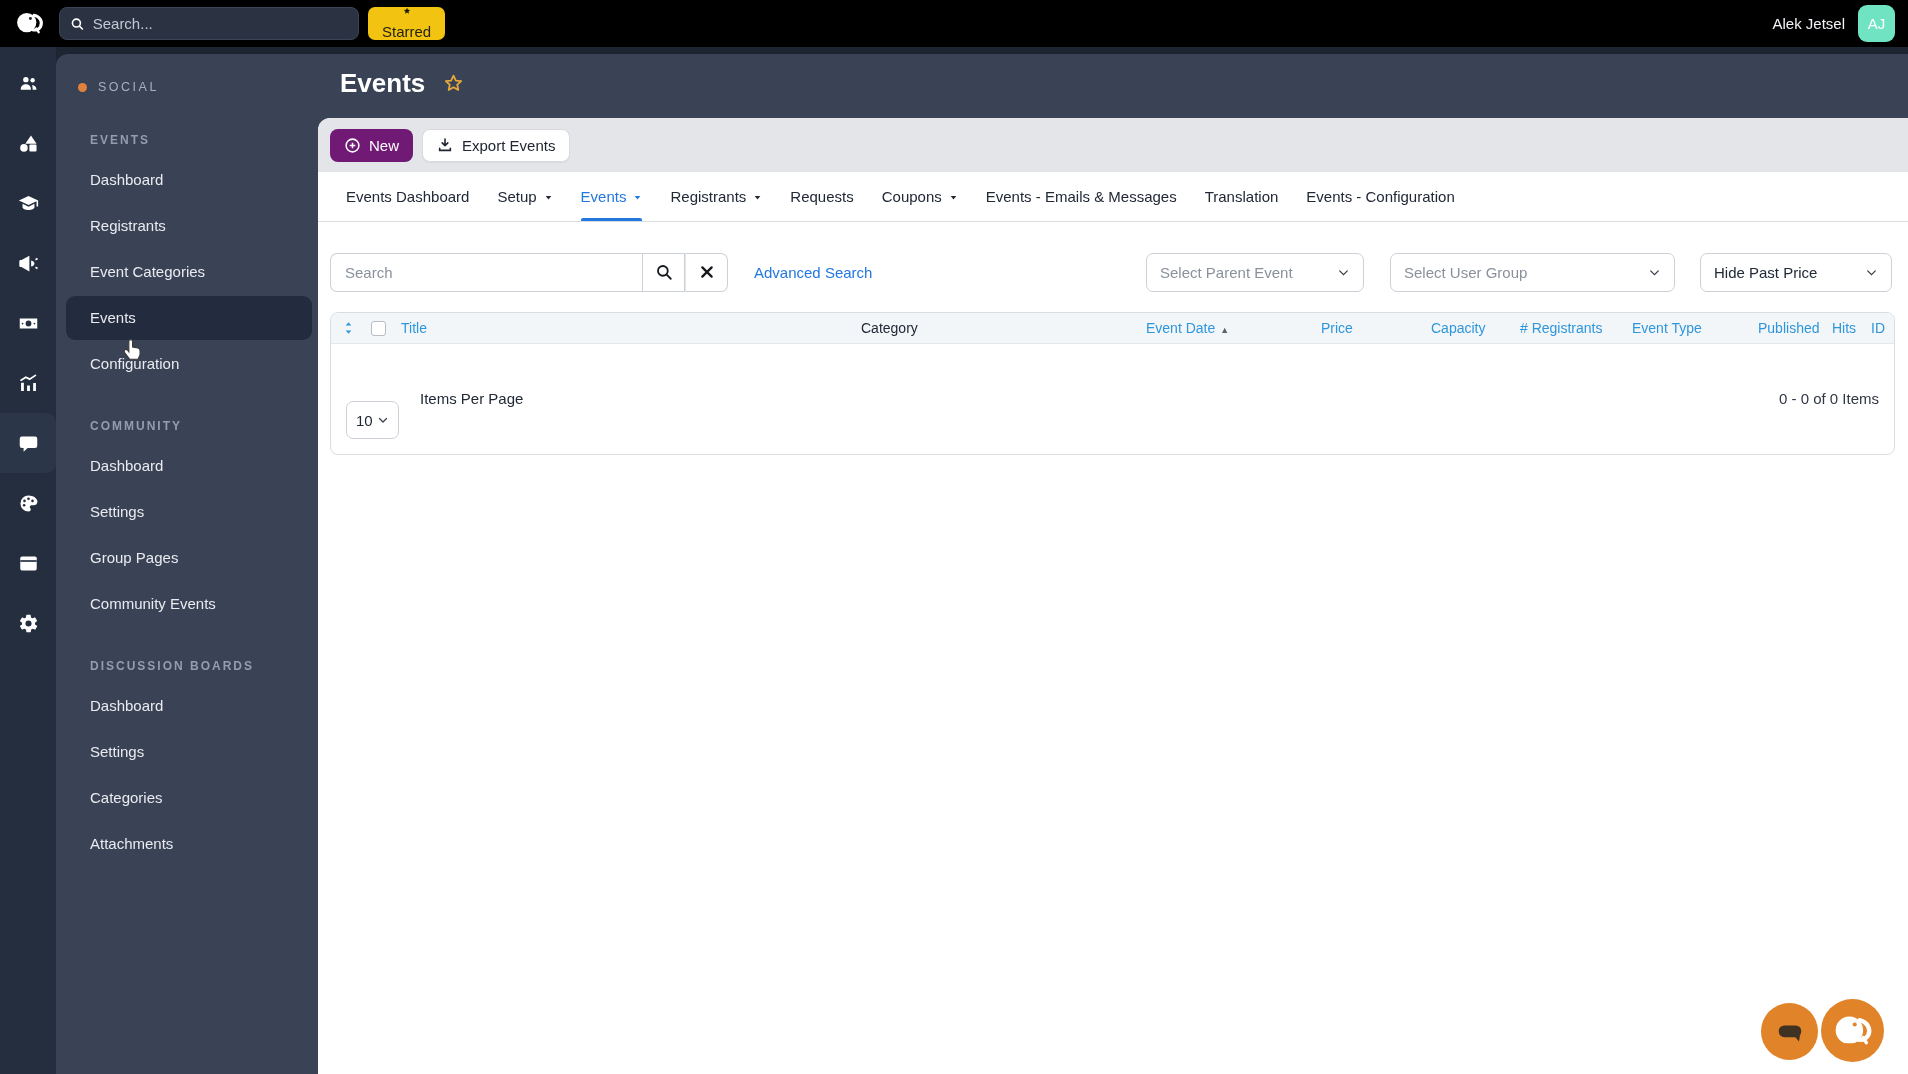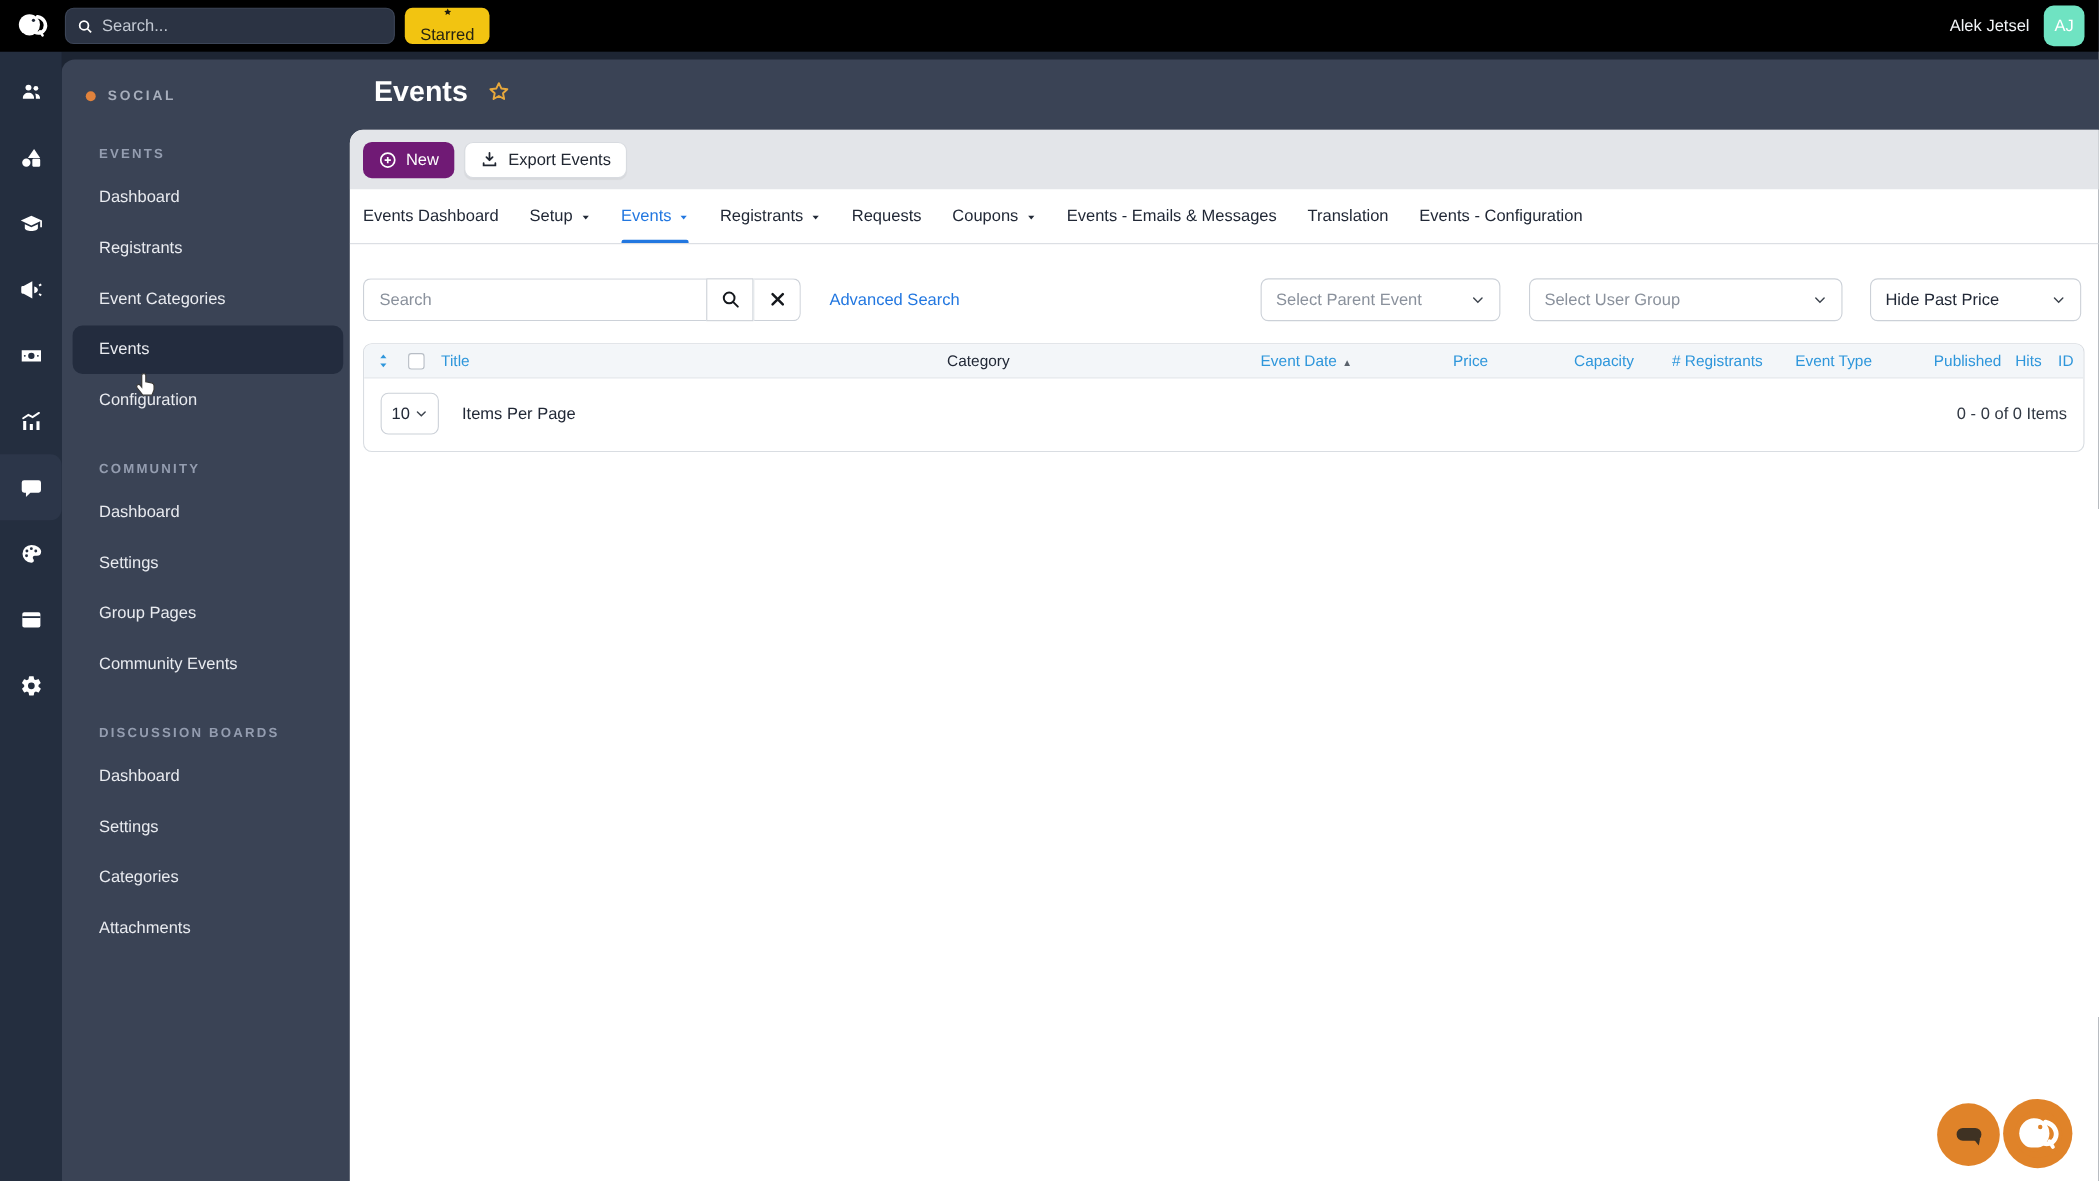--- a/index.html
+++ b/index.html
@@ -32,21 +32,21 @@
   .rail-item.active { background:#2c3649; border-radius:0 10px 10px 0; }
 
   
   .panel { position:absolute; top:54px; left:56px; right:0; bottom:0;
            background:#3a4355; border-top-left-radius:12px; }
 
   
   .sidebar { position:absolute; top:0; left:0; width:262px; bottom:0; padding-top:20px; }
   .sidebar-brand { display:flex; align-items:center; gap:11px; padding:0 0 0 22px; height:26px; }
   .brand-dot { width:9px; height:9px; border-radius:50%; background:#e0823c; }
-  .sidebar-brand span { color:#a7aebc; font-size:12.5px; font-weight:bold; letter-spacing:2.5px; }
+  .sidebar-brand span { color:#a7aebc; font-size:12.5px; font-weight:normal; letter-spacing:2.5px; }
   .nav-section-title { color:#949db0; font-size:12px; font-weight:bold; letter-spacing:2px;
            padding-left:34px; margin-top:32px; margin-bottom:10px; height:16px; line-height:16px; }
   .nav-item { height:44px; line-height:44px; margin:2px 6px 2px 10px; padding-left:24px;
            color:#e9ebf0; font-size:15px; border-radius:9px; cursor:pointer; }
   .nav-item.active { background:#232c3e; }
 
   
   .page-title-row { position:absolute; left:284px; top:14px; display:flex; align-items:center; gap:18px; }
   .page-title { color:#ffffff; font-size:26px; font-weight:bold; }
   .title-star svg { width:21px; height:21px; display:block; }
@@ -59,21 +59,21 @@
   .btn-new { height:33px; background:#701a75; color:#ffffff; border:none; border-radius:8px;
           display:flex; align-items:center; gap:8px; padding:0 14px; font-size:15px;
           font-family:"Liberation Sans",sans-serif; cursor:pointer; }
   .btn-export { height:33px; background:#ffffff; color:#212732; border:1px solid #d8dbe0;
           border-radius:8px; display:flex; align-items:center; gap:9px; padding:0 14px;
           font-size:15px; font-family:"Liberation Sans",sans-serif; cursor:pointer;
           box-shadow:0 1px 1px rgba(0,0,0,.05); }
 
   
   .tabbar { height:50px; border-bottom:1px solid #d9dce1; display:flex; align-items:stretch;
-          padding-left:12px; gap:28px; }
+          padding-left:28px; gap:28px; }
   .tab { display:flex; align-items:center; gap:7px; font-size:15px; color:#212836;
           position:relative; cursor:pointer; white-space:nowrap; }
   .tab .caret { width:9px; height:9px; fill:currentColor; margin-top:2px; }
   .tab.active { color:#2277e0; }
   .tab.active::after { content:""; position:absolute; left:0; right:0; bottom:0; height:3px;
           background:#2277e0; border-radius:2px 2px 0 0; }
 
   
   .filters { margin-top:30px; padding:0 16px 0 12px; display:flex; align-items:center; height:40px; }
   .search-group { display:flex; height:39px; }
@@ -103,21 +103,21 @@
   .th { font-size:14px; color:#2e96db; font-weight:500; white-space:nowrap; }
   .th.dark { color:#212836; }
   .th-sort { display:flex; justify-content:center; }
   .th-sort svg { width:13px; height:14px; fill:#2e96db; }
   .th-check { display:flex; justify-content:flex-start; padding-left:6px; }
   .checkbox { width:15px; height:15px; border:1.5px solid #b7bdc5; border-radius:3px; background:#fff; cursor:pointer; }
   .sort-caret { display:inline-block; margin-left:5px; font-size:9px; color:#5a626c; }
   .pag-row { display:flex; align-items:center; padding:13px 15px 15px 15px; }
   .select-pp { width:53px; height:38px; border:1px solid #ccd1d8; border-radius:7px; background:#fff;
            display:flex; align-items:center; justify-content:space-between; padding:0 9px;
-           font-size:15px; color:#212836; cursor:pointer; }
+           font-size:15px; color:#212836; cursor:pointer;margin-top:44px; }
   .select-pp svg { width:12px; height:12px; stroke:#3c434d; }
   .pp-label { font-size:15px; color:#212836; margin-left:21px; }
   .count { margin-left:auto; font-size:15px; color:#313843; }
 
   
   .chat-fab { position:absolute; left:1761px; top:1003px; width:57px; height:57px; border-radius:50%;
            background:#e08329; border:none; display:flex; align-items:center; justify-content:center;
            cursor:pointer; z-index:6; }
   .mascot-fab { position:absolute; left:1821px; top:999px; width:63px; height:63px; border-radius:50%;
            background:#e08329; border:none; display:flex; align-items:center; justify-content:center;

